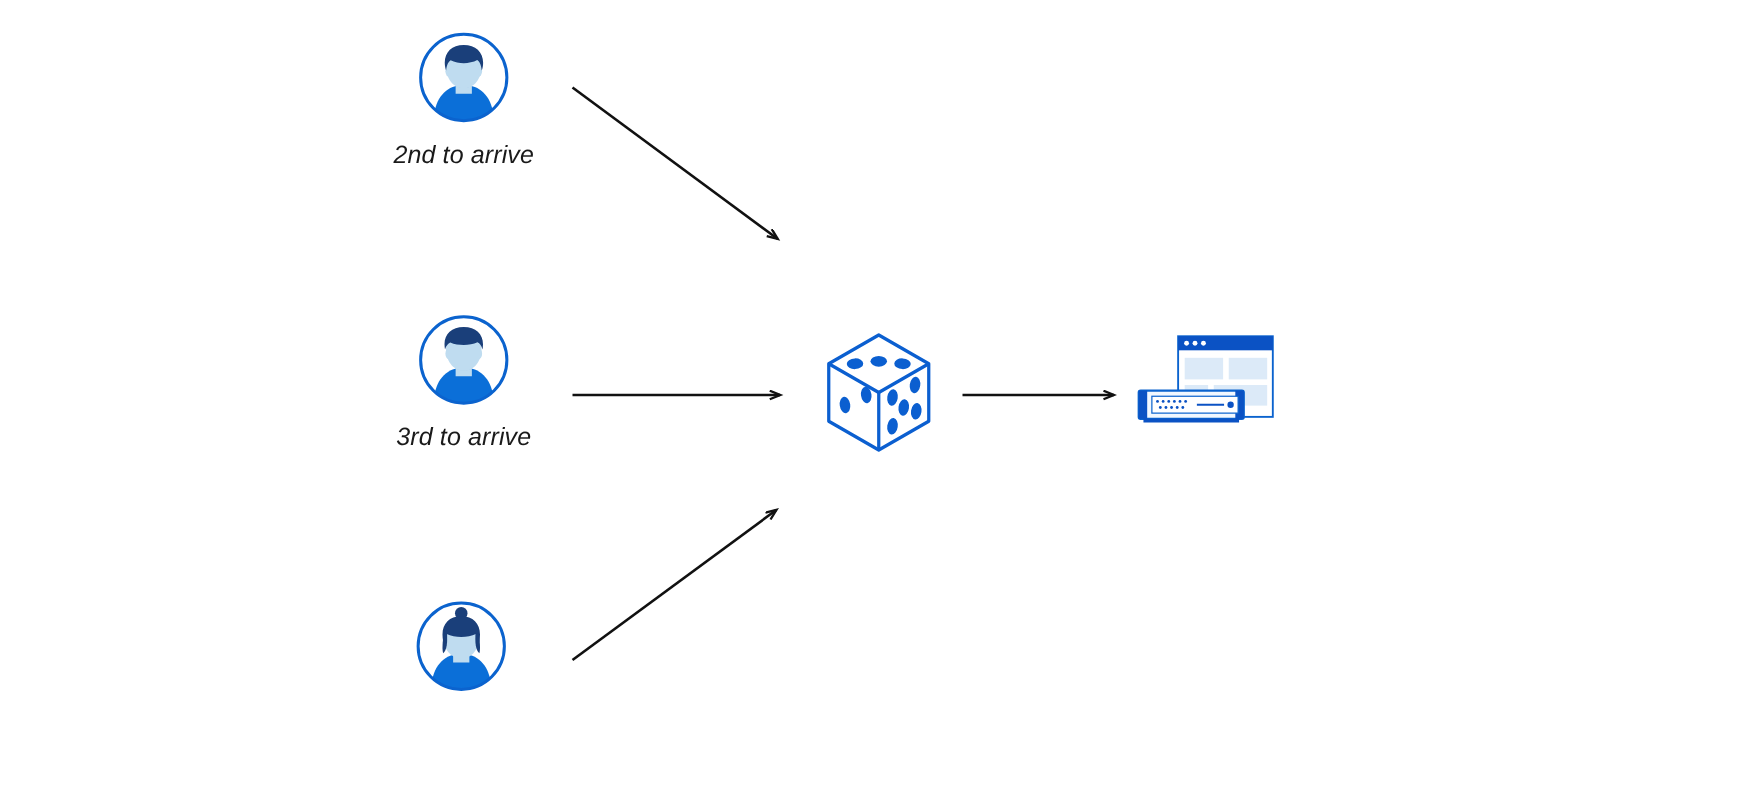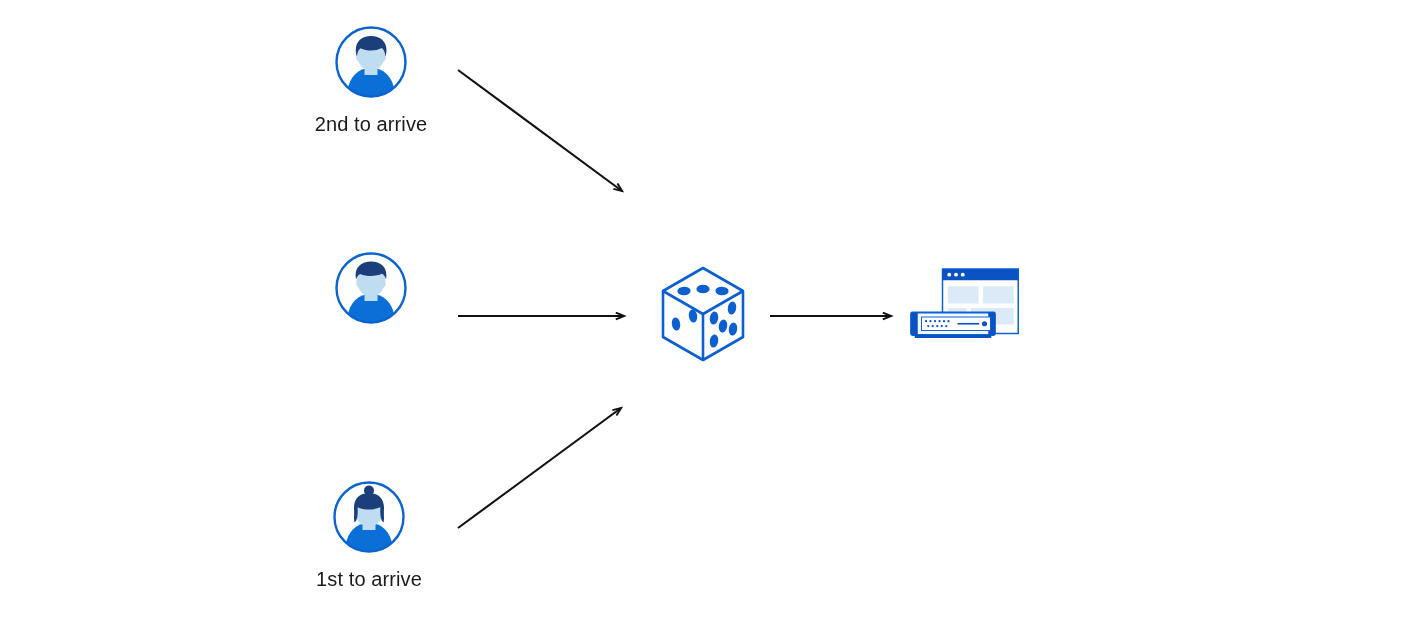--- a/index.html
+++ b/index.html
@@ -15,20 +15,21 @@
     overflow: hidden;
   }
   .stage {
     position: absolute;
     inset: 0;
     width: 1405px;
     height: 633px;
   }
   .node {
     position: absolute;
+    font-style: italic;
   }
   .avatar-node { width: 150px; }
   .avatar-wrap {
     width: 76px;
     height: 76px;
     margin: 0 auto;
     display: block;
   }
   .node-label {
     margin-top: 12px;
@@ -121,20 +122,21 @@
         <path d="M38 44c-13 0-21.5 9-23.5 22.5V76h47v-9.5C59.5 53 51 44 38 44z" fill="#0b6fd8"></path>
         <path d="M31.5 40h13v11h-13z" fill="#bfdcf0"></path>
         <path d="M31.5 44.5c3.8 2.6 9.2 2.6 13 0v-4.5h-13z" fill="#a9cfe9"></path>
         <ellipse cx="26.5" cy="33" rx="3.2" ry="4.6" fill="#bfdcf0"></ellipse>
         <ellipse cx="49.5" cy="33" rx="3.2" ry="4.6" fill="#bfdcf0"></ellipse>
         <path d="M38 13.5c-8.8 0-14.2 6.2-14.2 15.5 0 9.8 5.6 17.6 14.2 17.6S52.2 38.8 52.2 29c0-9.3-5.4-15.5-14.2-15.5z" fill="#bfdcf0"></path>
         <path d="M38 11.5c-9.6 0-15.4 5.4-15.4 13.8 0 1.6.2 3 .4 4.2 1-3.2 2.4-4.8 4.2-5.6 3.2 1.4 7.2 2 10.8 2 3.8 0 7.8-.6 11-2.1 1.8.9 3.1 2.5 4 5.7.2-1.2.4-2.6.4-4.2 0-8.4-5.8-13.8-15.4-13.8z" fill="#1a3f7a"></path>
       </g>
       <circle cx="38" cy="38" r="34.5" fill="none" stroke="#0b63ce" stroke-width="2.4"></circle>
     </svg>
+    <div class="node-label">3rd to arrive</div>
   </div>
 
   <div class="node avatar-node" style="left:294px; top:479px;">
     <svg class="avatar-wrap" viewBox="0 0 76 76" xmlns="http://www.w3.org/2000/svg">
       <defs>
         <clipPath id="clipC">
             <circle cx="38" cy="38" r="34.5"></circle>
           </clipPath>
       </defs>
       <circle cx="38" cy="38" r="34.5" fill="#ffffff"></circle>
@@ -145,21 +147,20 @@
         <ellipse cx="26.5" cy="33.5" rx="3.2" ry="4.6" fill="#bfdcf0"></ellipse>
         <ellipse cx="49.5" cy="33.5" rx="3.2" ry="4.6" fill="#bfdcf0"></ellipse>
         <path d="M38 15c-8.8 0-14.2 6.2-14.2 15.5 0 9.8 5.6 17.1 14.2 17.1S52.2 40.3 52.2 30.5C52.2 21.2 46.8 15 38 15z" fill="#bfdcf0"></path>
         <circle cx="38" cy="11.5" r="5" fill="#1a3f7a"></circle>
         <path d="M38 14c-9.4 0-15 5.8-15 14.6 0 3.6.7 6.8 1.5 9.1.3-4.4.9-7.4 1.8-9.5 3.3 1.6 7.6 2.3 11.7 2.3 4.2 0 8.5-.8 11.7-2.4.9 2.1 1.5 5.1 1.8 9.6.8-2.3 1.5-5.5 1.5-9.1C53 19.8 47.4 14 38 14z" fill="#1a3f7a"></path>
         <path d="M24.6 27.5c-1.2 3.4-1.6 7.6-1.6 11.4 0 1.8.2 3.4.5 4.6 1.4-1 2.4-3 2.9-6.3.4-3 .4-6.5.2-9.1z" fill="#1a3f7a"></path>
         <path d="M51.4 27.5c1.2 3.4 1.6 7.6 1.6 11.4 0 1.8-.2 3.4-.5 4.6-1.4-1-2.4-3-2.9-6.3-.4-3-.4-6.5-.2-9.1z" fill="#1a3f7a"></path>
       </g>
       <circle cx="38" cy="38" r="34.5" fill="none" stroke="#0b63ce" stroke-width="2.4"></circle>
     </svg>
-    <div class="node-label">1st to arrive</div>
   </div>
 
   <div class="node dice-node" style="left:655px; top:262px;">
     <svg width="96" height="104" viewBox="0 0 96 104" xmlns="http://www.w3.org/2000/svg">
       <g fill="none" stroke="#0b5fd0" stroke-width="2.6" stroke-linejoin="round">
         <path d="M48 6 L88 29 L88 75 L48 98 L8 75 L8 29 Z"></path>
         <path d="M8 29 L48 52 L88 29"></path>
         <path d="M48 52 L48 98"></path>
       </g>
 

